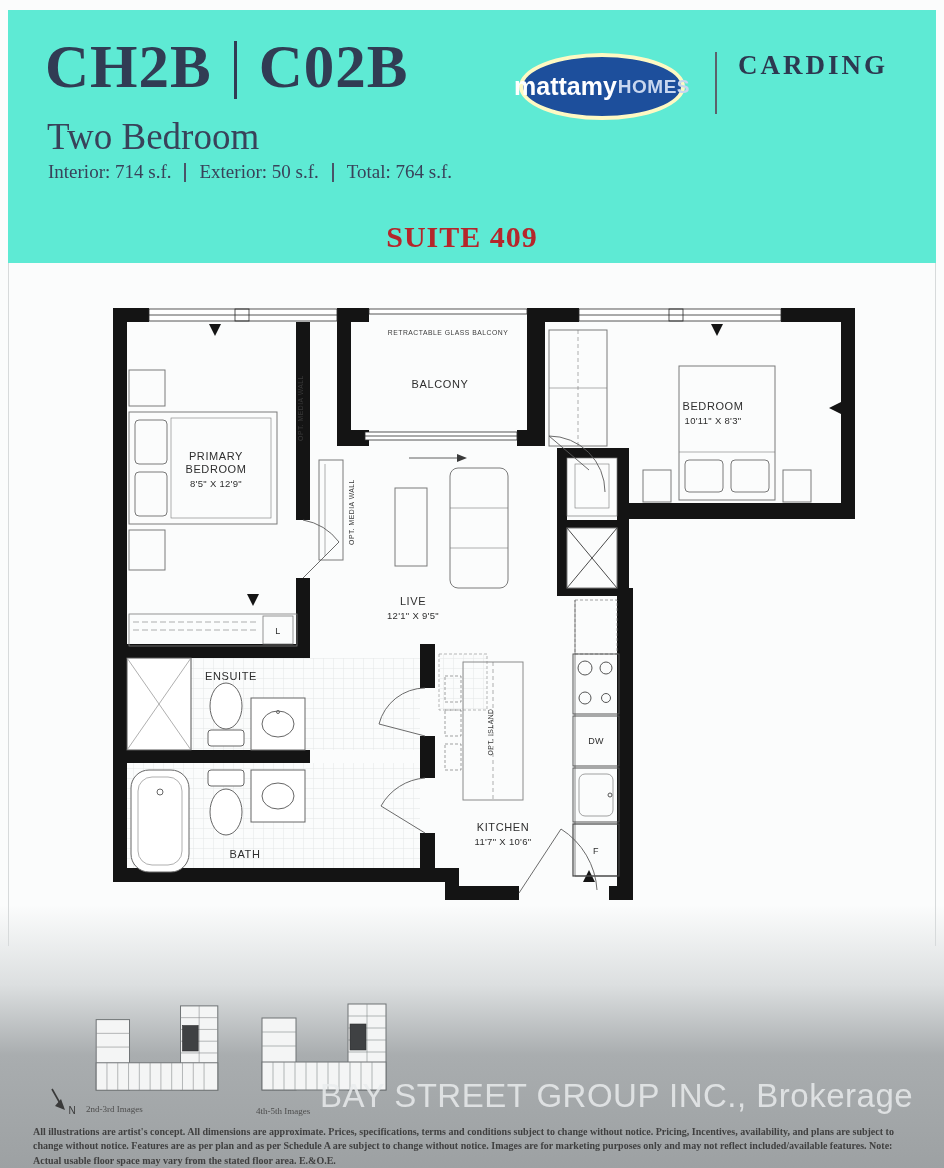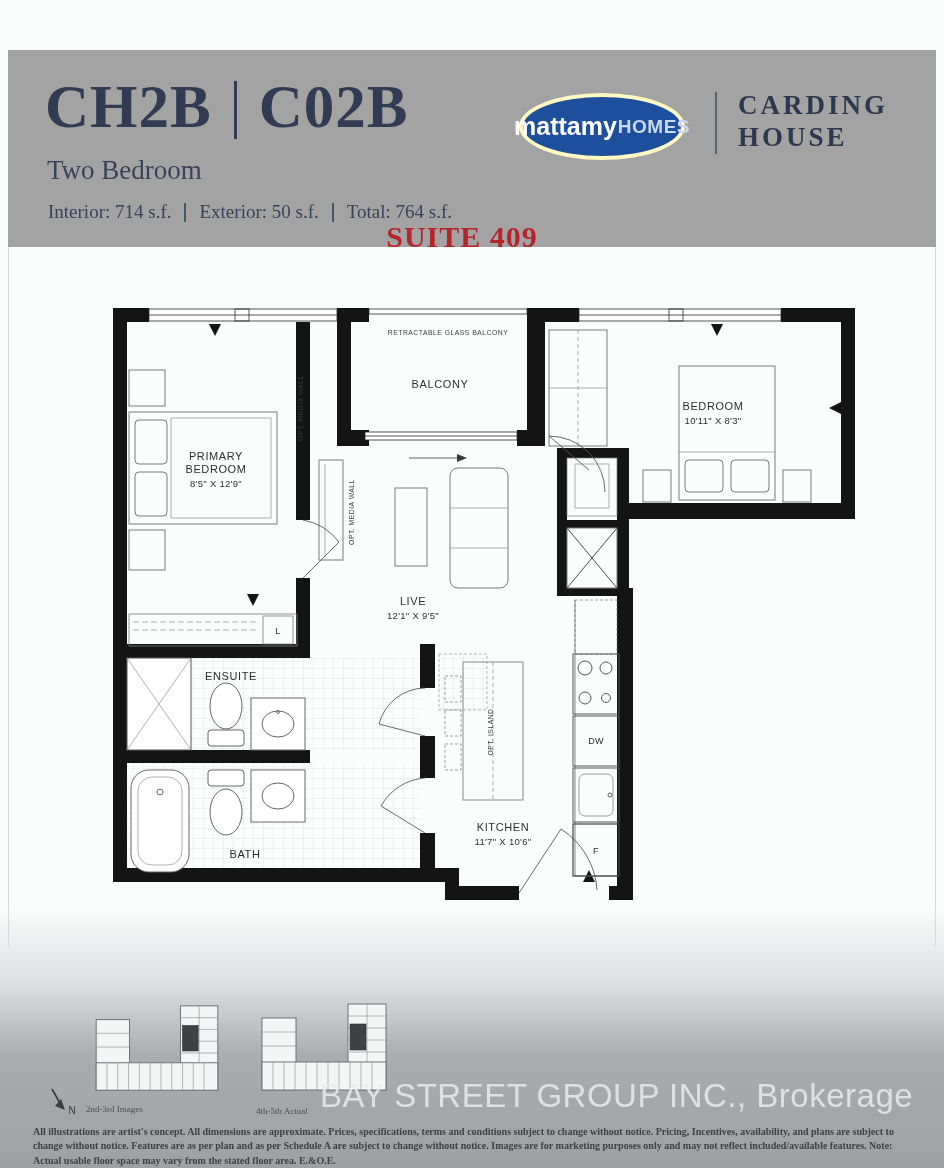--- a/index.html
+++ b/index.html
@@ -4,26 +4,26 @@
 <style>
   html,body{margin:0;padding:0;}
   body{
     width:944px;height:1168px;position:relative;overflow:hidden;
     font-family:"Liberation Sans", sans-serif;
     background:linear-gradient(180deg,#fbfcfc 0px,#fbfcfc 905px,#dcdfe0 985px,#a9adaf 1055px,#9da1a3 1168px);
   }
   .sheet-edge{position:absolute;left:8px;right:8px;top:206px;height:740px;
     border-left:1px solid #d7dadb;border-right:1px solid #d7dadb;pointer-events:none;}
   
-  .header{position:absolute;left:8px;top:10px;right:8px;height:197px;background:#a3a3a3;margin-top:40px;}
+  .header{position:absolute;left:8px;top:10px;right:8px;height:253px;background:#5eead4;}
   .model-row{position:absolute;left:37px;top:22px;display:flex;align-items:center;
     font-family:"Liberation Serif", serif;font-weight:bold;font-size:61px;color:#313c54;letter-spacing:1px;}
   .model-div{width:3px;height:58px;background:#313c54;margin:6px 22px 0 22px;}
   .plan-type{position:absolute;left:39px;top:105px;font-family:"Liberation Serif", serif;
-    font-size:27px;color:#39425a;}
+    font-size:37px;color:#39425a;}
   .areas{position:absolute;left:40px;top:151px;display:flex;align-items:center;
     font-family:"Liberation Serif", serif;font-size:19px;color:#39425a;}
   .area-div{width:2px;height:19px;background:#4a5368;margin:0 13px;}
   .logo{position:absolute;left:511px;top:43px;width:158px;height:59px;border-radius:50%;
     background:#1d4f9c;border:4px solid #fef9c3;display:flex;align-items:center;justify-content:center;}
   .logo .p1{color:#ffffff;font-weight:bold;font-size:25px;letter-spacing:0px;}
   .logo .p2{color:#c9d7ef;font-size:19px;letter-spacing:.5px;margin-left:1px;font-weight:bold;}
   .brand-div{position:absolute;left:707px;top:42px;width:2px;height:62px;background:#5b626b;}
   .building{position:absolute;right:48px;top:40px;text-align:left;
     font-family:"Liberation Serif", serif;font-weight:bold;color:#2d3850;
@@ -67,21 +67,20 @@
     <span class="area-div"></span>
     <span>Total: 764 s.f.</span>
   </div>
   <div class="logo">
     <span class="p1">mattamy</span>
     <span class="p2">HOMES</span>
   </div>
   <div class="brand-div"></div>
   <div class="building">
     <div>CARDING</div>
-    <div>HOUSE</div>
   </div>
 </div>
 
 <div class="suite">SUITE 409</div>
 
 <svg class="plan" width="742" height="592" viewBox="0 0 742 592">
   <defs>
     <pattern id="tiles" width="10" height="10" patternUnits="userSpaceOnUse">
       <path d="M10 0H0V10" fill="none" stroke="#e3e5e6" stroke-width="1"></path>
     </pattern>
@@ -286,21 +285,21 @@
   </defs>
 </svg>
 
 <svg class="kp" style="left:82px;top:1000px" width="148" height="102" viewBox="0 0 150 104">
     <use href="#kp"></use>
   </svg>
 <svg class="kp" style="left:248px;top:998px" width="150" height="104" viewBox="0 0 150 104">
     <use href="#kp"></use>
   </svg>
 <div class="kp-caption" style="left:86px;top:1104px">2nd-3rd Images</div>
-<div class="kp-caption" style="left:256px;top:1106px">4th-5th Actual</div>
+<div class="kp-caption" style="left:256px;top:1106px">4th-5th Images</div>
 
 <svg class="north" width="38" height="32" viewBox="0 0 38 32">
   <line x1="8" y1="3" x2="17" y2="19" stroke="#3a3a3a" stroke-width="1.6"></line>
   <polygon points="11,20 21,24 17,13" fill="#3a3a3a"></polygon>
   <text x="28" y="28" style="font-size:10px;fill:#3a3a3a">N</text>
 </svg>
 
 <div class="watermark">BAY STREET GROUP INC., Brokerage</div>
 
 <div class="disclaimer">All illustrations are artist's concept. All dimensions are approximate. Prices, specifications, terms and conditions subject to change without notice. Pricing, Incentives, availability, and plans are subject to change without notice. Features are as per plan and as per Schedule A are subject to change without notice. Images are for marketing purposes only and may not reflect included/available features. Note: Actual usable floor space may vary from the stated floor area. E.&amp;O.E.</div>

